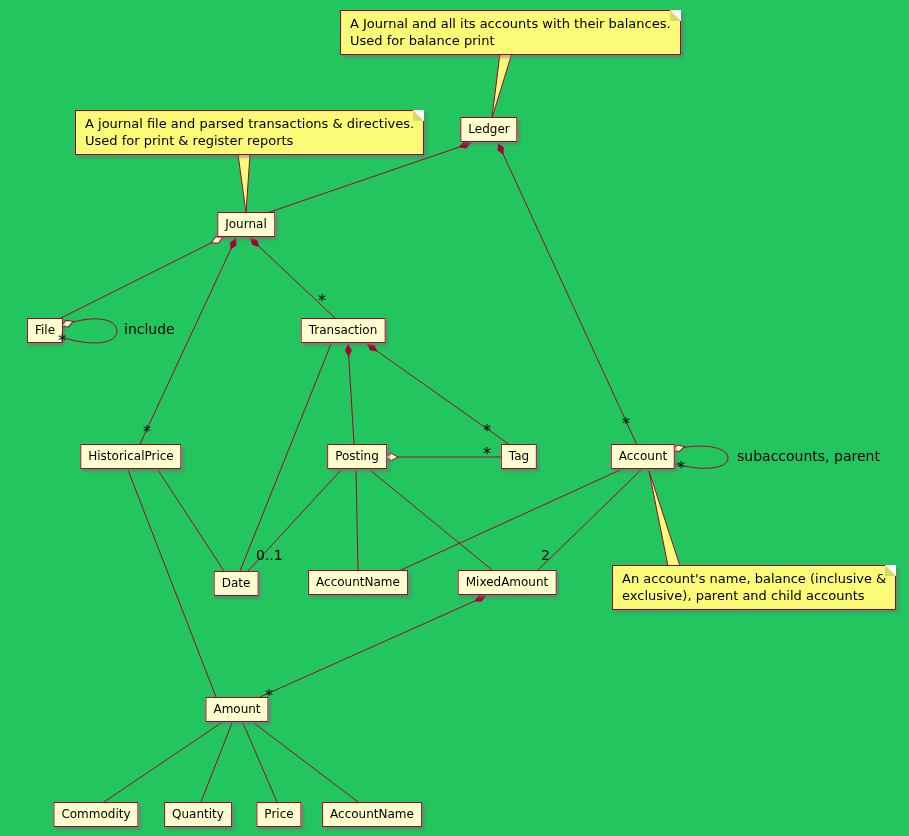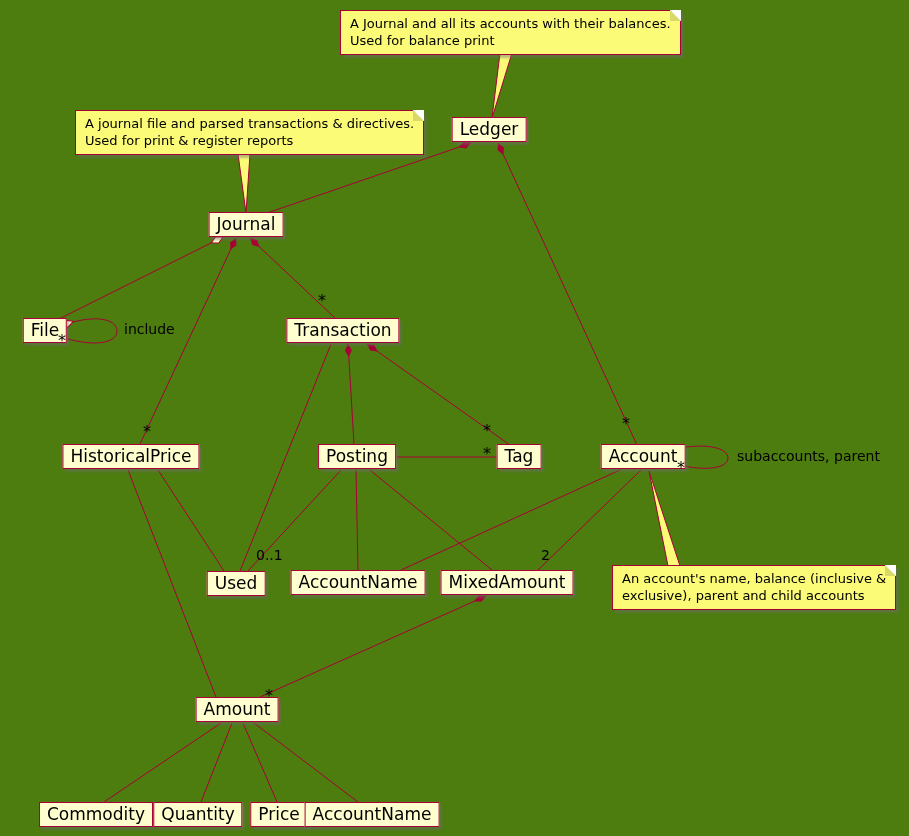--- a/index.html
+++ b/index.html
@@ -1,23 +1,23 @@
 <!DOCTYPE html>
 <html><head>
 <meta charset="utf-8">
 <style>
   * { margin:0; padding:0; box-sizing:border-box; }
   html,body { background:#ffffff; }
   body { font-family:"DejaVu Sans", sans-serif; color:#000; }
-  #canvas { position:relative; width:909px; height:836px; background:#4d7c0f; overflow:hidden; }
+  #canvas { position:relative; width:909px; height:836px; background:#22c55e; overflow:hidden; }
   svg.edges { position:absolute; left:0; top:0; z-index:1; }
   .uml-class {
     position:absolute; z-index:2; transform:translateX(-50%);
     background:#FEFECE; border:1.5px solid #A80036;
-    padding:4px 7px; font-size:17px; line-height:15px;
+    padding:4px 7px; font-size:12px; line-height:15px;
     white-space:nowrap; text-align:center;
     box-shadow:2.5px 2.5px 2px rgba(110,110,110,.45);
   }
   .note {
     position:absolute; z-index:2;
     background:#FBFB77; border:1px solid #A80036;
     padding:4px 9px 5px 9px; font-size:13px; line-height:17px;
     white-space:nowrap;
     box-shadow:2.5px 2.5px 2px rgba(110,110,110,.45);
   }
@@ -97,21 +97,21 @@
   </div>
 
   <div class="uml-class" style="left:489px;top:117px">Ledger</div>
   <div class="uml-class" style="left:246px;top:212px">Journal</div>
   <div class="uml-class" style="left:45px;top:318px">File</div>
   <div class="uml-class" style="left:343px;top:318px">Transaction</div>
   <div class="uml-class" style="left:131px;top:444px">HistoricalPrice</div>
   <div class="uml-class" style="left:357px;top:444px">Posting</div>
   <div class="uml-class" style="left:519px;top:444px">Tag</div>
   <div class="uml-class" style="left:643px;top:444px">Account</div>
-  <div class="uml-class" style="left:236px;top:571px">Used</div>
+  <div class="uml-class" style="left:236px;top:571px">Date</div>
   <div class="uml-class" style="left:358px;top:570px">AccountName</div>
   <div class="uml-class" style="left:507px;top:570px">MixedAmount</div>
   <div class="uml-class" style="left:237px;top:697px">Amount</div>
   <div class="uml-class" style="left:96px;top:802px">Commodity</div>
   <div class="uml-class" style="left:198px;top:802px">Quantity</div>
   <div class="uml-class" style="left:279px;top:802px">Price</div>
   <div class="uml-class" style="left:372px;top:802px">AccountName</div>
 
   <span class="elabel" style="left:124px;top:322px">include</span>
   <span class="elabel star" style="left:58px;top:334px">*</span>

